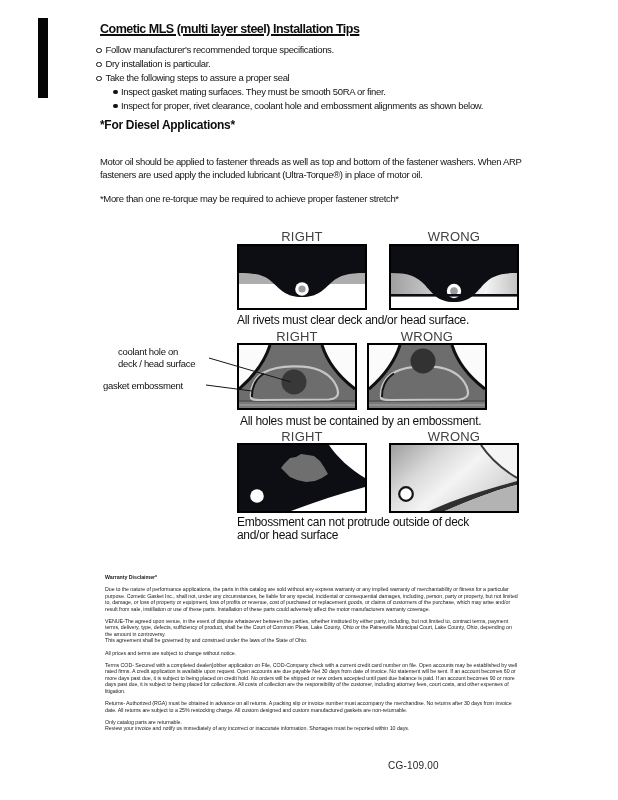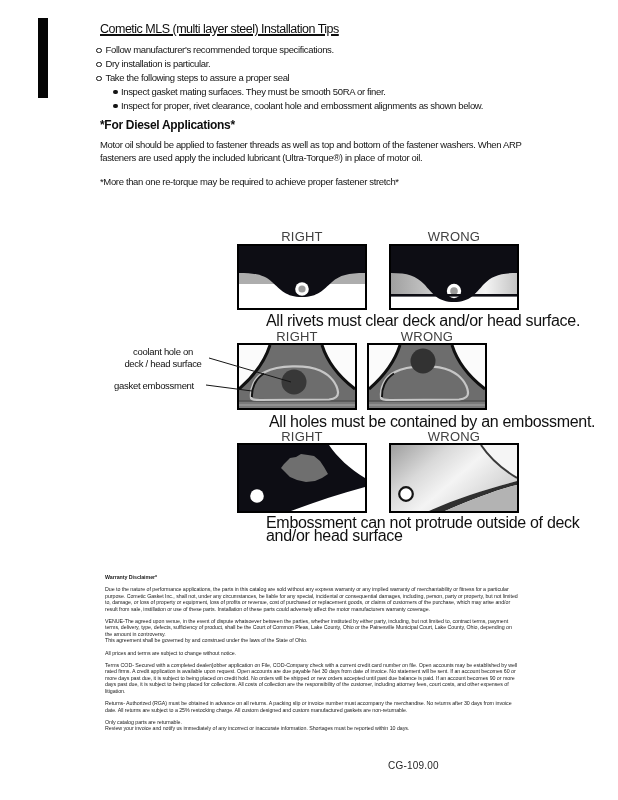--- a/index.html
+++ b/index.html
@@ -3,40 +3,40 @@
 <meta charset="utf-8">
 <style>
   html,body { margin:0; padding:0; background:#ffffff; }
   .page {
     position:relative; width:618px; height:800px; background:#ffffff;
     font-family:"Liberation Sans", sans-serif; color:#151515; overflow:hidden;
   }
   .scan-bar { position:absolute; left:38px; top:18px; width:10px; height:80px; background:#050505; }
 
   .doc-title {
-    position:absolute; left:100px; top:22px; font-size:12.5px; font-weight:normal;
+    position:absolute; left:100px; top:22px; font-size:12.5px; font-weight:bold;
     letter-spacing:-0.5px; text-decoration:underline; text-decoration-thickness:1.5px; color:#0e0e0e;
   }
 
   .tips { position:absolute; left:96px; top:43px; width:460px; font-size:9.5px; letter-spacing:-0.35px; }
   .tip-row { display:flex; align-items:flex-start; line-height:14px; }
   .tip-row.sub { margin-left:17px; }
   .o-bullet { flex:0 0 auto; width:3.5px; height:3.5px; border:1px solid #141414; border-radius:50%; margin:4.5px 4px 0 0; }
   .f-bullet { flex:0 0 auto; width:4.5px; height:4.5px; background:#141414; border-radius:50%; margin:4.5px 3.5px 0 0; }
 
   .diesel { position:absolute; left:100px; top:119px; width:447px; font-size:9.5px; letter-spacing:-0.35px; line-height:12.8px; }
-  .diesel-h { font-size:12px; font-weight:bold; letter-spacing:-0.3px; color:#0e0e0e; margin-bottom:7px; }
+  .diesel-h { font-size:12px; font-weight:bold; letter-spacing:-0.3px; color:#0e0e0e; margin-bottom:24px; }
   .diesel p { margin:0 0 12px 0; }
 
   .dg-label { position:absolute; font-size:13px; color:#404040; text-align:center; letter-spacing:0.2px; }
   .dg-box { position:absolute; border:2px solid #000; box-sizing:border-box; background:#fff; }
   .dg-box svg { display:block; width:100%; height:100%; }
-  .dg-caption { position:absolute; font-size:16px; letter-spacing:-0.3px; color:#101010; line-height:13px;margin-left:29px; }
-
-  .ann { position:absolute; text-align:center; font-size:9.5px; letter-spacing:-0.3px; line-height:11.5px; color:#101010; }
+  .dg-caption { position:absolute; font-size:12px; letter-spacing:-0.3px; color:#101010; line-height:13px; }
+
+  .ann { position:absolute; text-align:left; font-size:9.5px; letter-spacing:-0.3px; line-height:11.5px; color:#101010; }
   .pointer-overlay { position:absolute; left:0; top:0; width:618px; height:800px; pointer-events:none; z-index:5; }
 
   .legal { position:absolute; left:105px; top:574px; width:413px; font-size:5.3px; letter-spacing:-0.05px; line-height:6.4px; color:#1b1b1b; }
   .legal .lh { font-weight:bold; margin-bottom:6px; }
   .legal p { margin:0 0 6px 0; }
   .legal p.tight { margin:0; }
 
   .footer-code { position:absolute; left:388px; top:760px; font-size:10px; letter-spacing:0.2px; color:#272727; }
 </style>
 </head>

